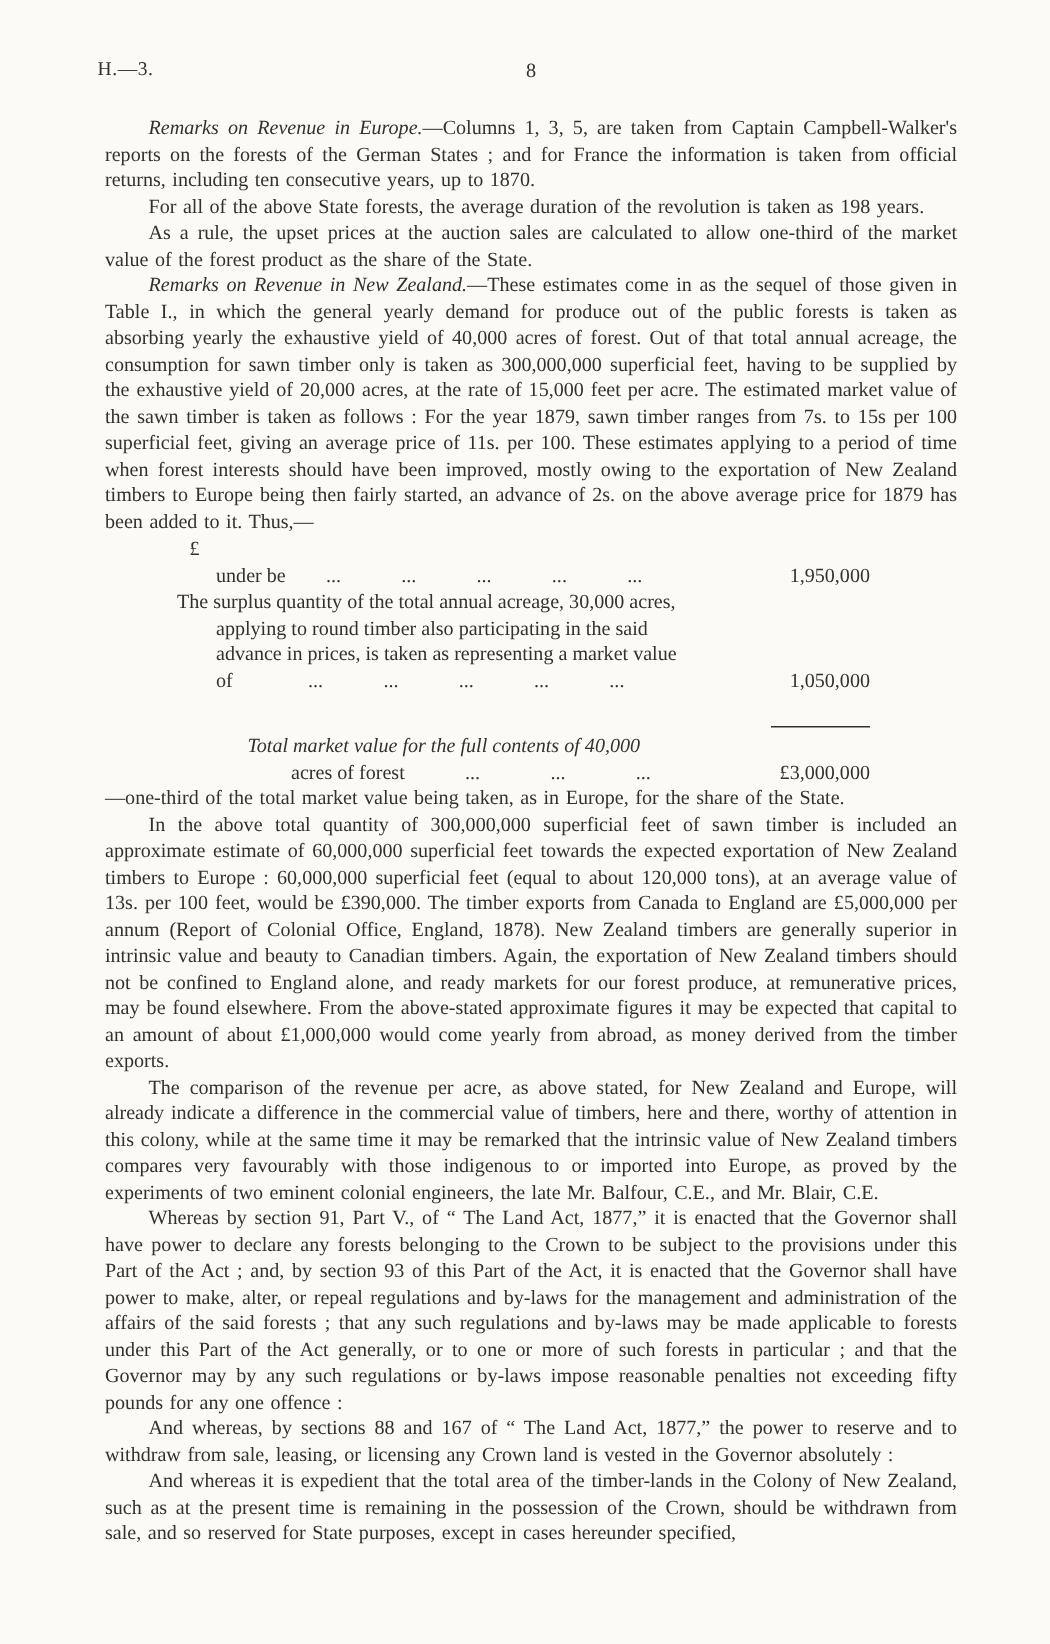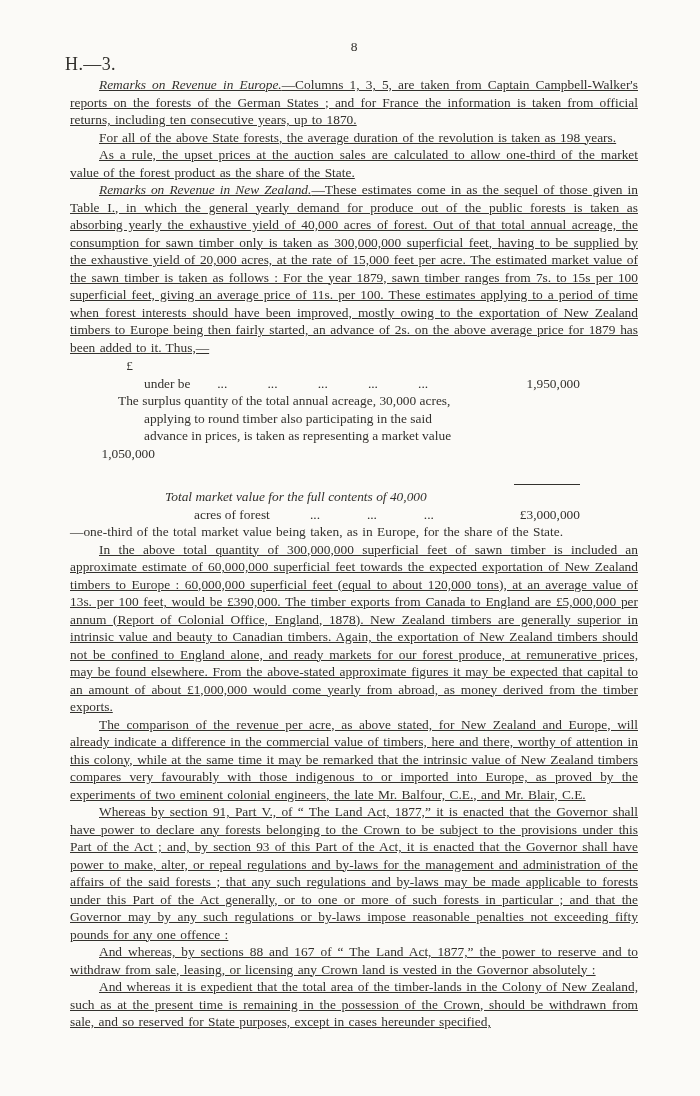--- a/index.html
+++ b/index.html
@@ -17,38 +17,38 @@
     padding: 38px 62px 40px 70px;
     position: relative;
   }
   .page-header {
     position: relative;
     height: 20px;
     margin-bottom: 18px;
   }
   .doc-ref {
     position: absolute;
-    left: -5px; top: 16px;
-    font-size: 18px;
+    left: -5px; top: 0;
+    font-size: 13px;
     letter-spacing: 0.4px;
   }
   .page-num {
     position: absolute;
     left: 0; right: 0; top: 1px;
     text-align: center;
     font-size: 13.5px;
   }
   .para {
     margin: 0;
     font-size: 13.4px;
     line-height: 17.5px;
     text-align: justify;
     word-spacing: 1px;
   }
-  .para.indent { text-indent: 29px; text-decoration: underline; }
+  .para.indent { text-indent: 29px; }
   .para .lead-italic { font-style: italic; }
   
   .account {
     margin: 1px 58px 0 0;
     font-size: 13.4px;
     line-height: 17.5px;
   }
   .acct-row { display: flex; align-items: baseline; }
   .acct-row.gap-top { margin-top: 26px; position: relative; font-style: italic; }
   .acct-label {
@@ -114,20 +114,21 @@
     </div>
     <div class="acct-row">
       <div class="acct-label ind-b">applying to round timber also participating in the said</div>
       <div class="acct-value"></div>
     </div>
     <div class="acct-row">
       <div class="acct-label ind-b">advance in prices, is taken as representing a market value</div>
       <div class="acct-value"></div>
     </div>
     <div class="acct-row">
+      <div class="acct-label ind-b">of               ...            ...            ...            ...            ...</div>
       <div class="acct-value">1,050,000</div>
     </div>
     <div class="acct-row gap-top">
       <span class="sum-rule"></span>
       <div class="acct-label ind-c">Total market value for the full contents of 40,000</div>
       <div class="acct-value"></div>
     </div>
     <div class="acct-row">
       <div class="acct-label ind-d">acres of forest            ...              ...              ...</div>
       <div class="acct-value">£3,000,000</div>

